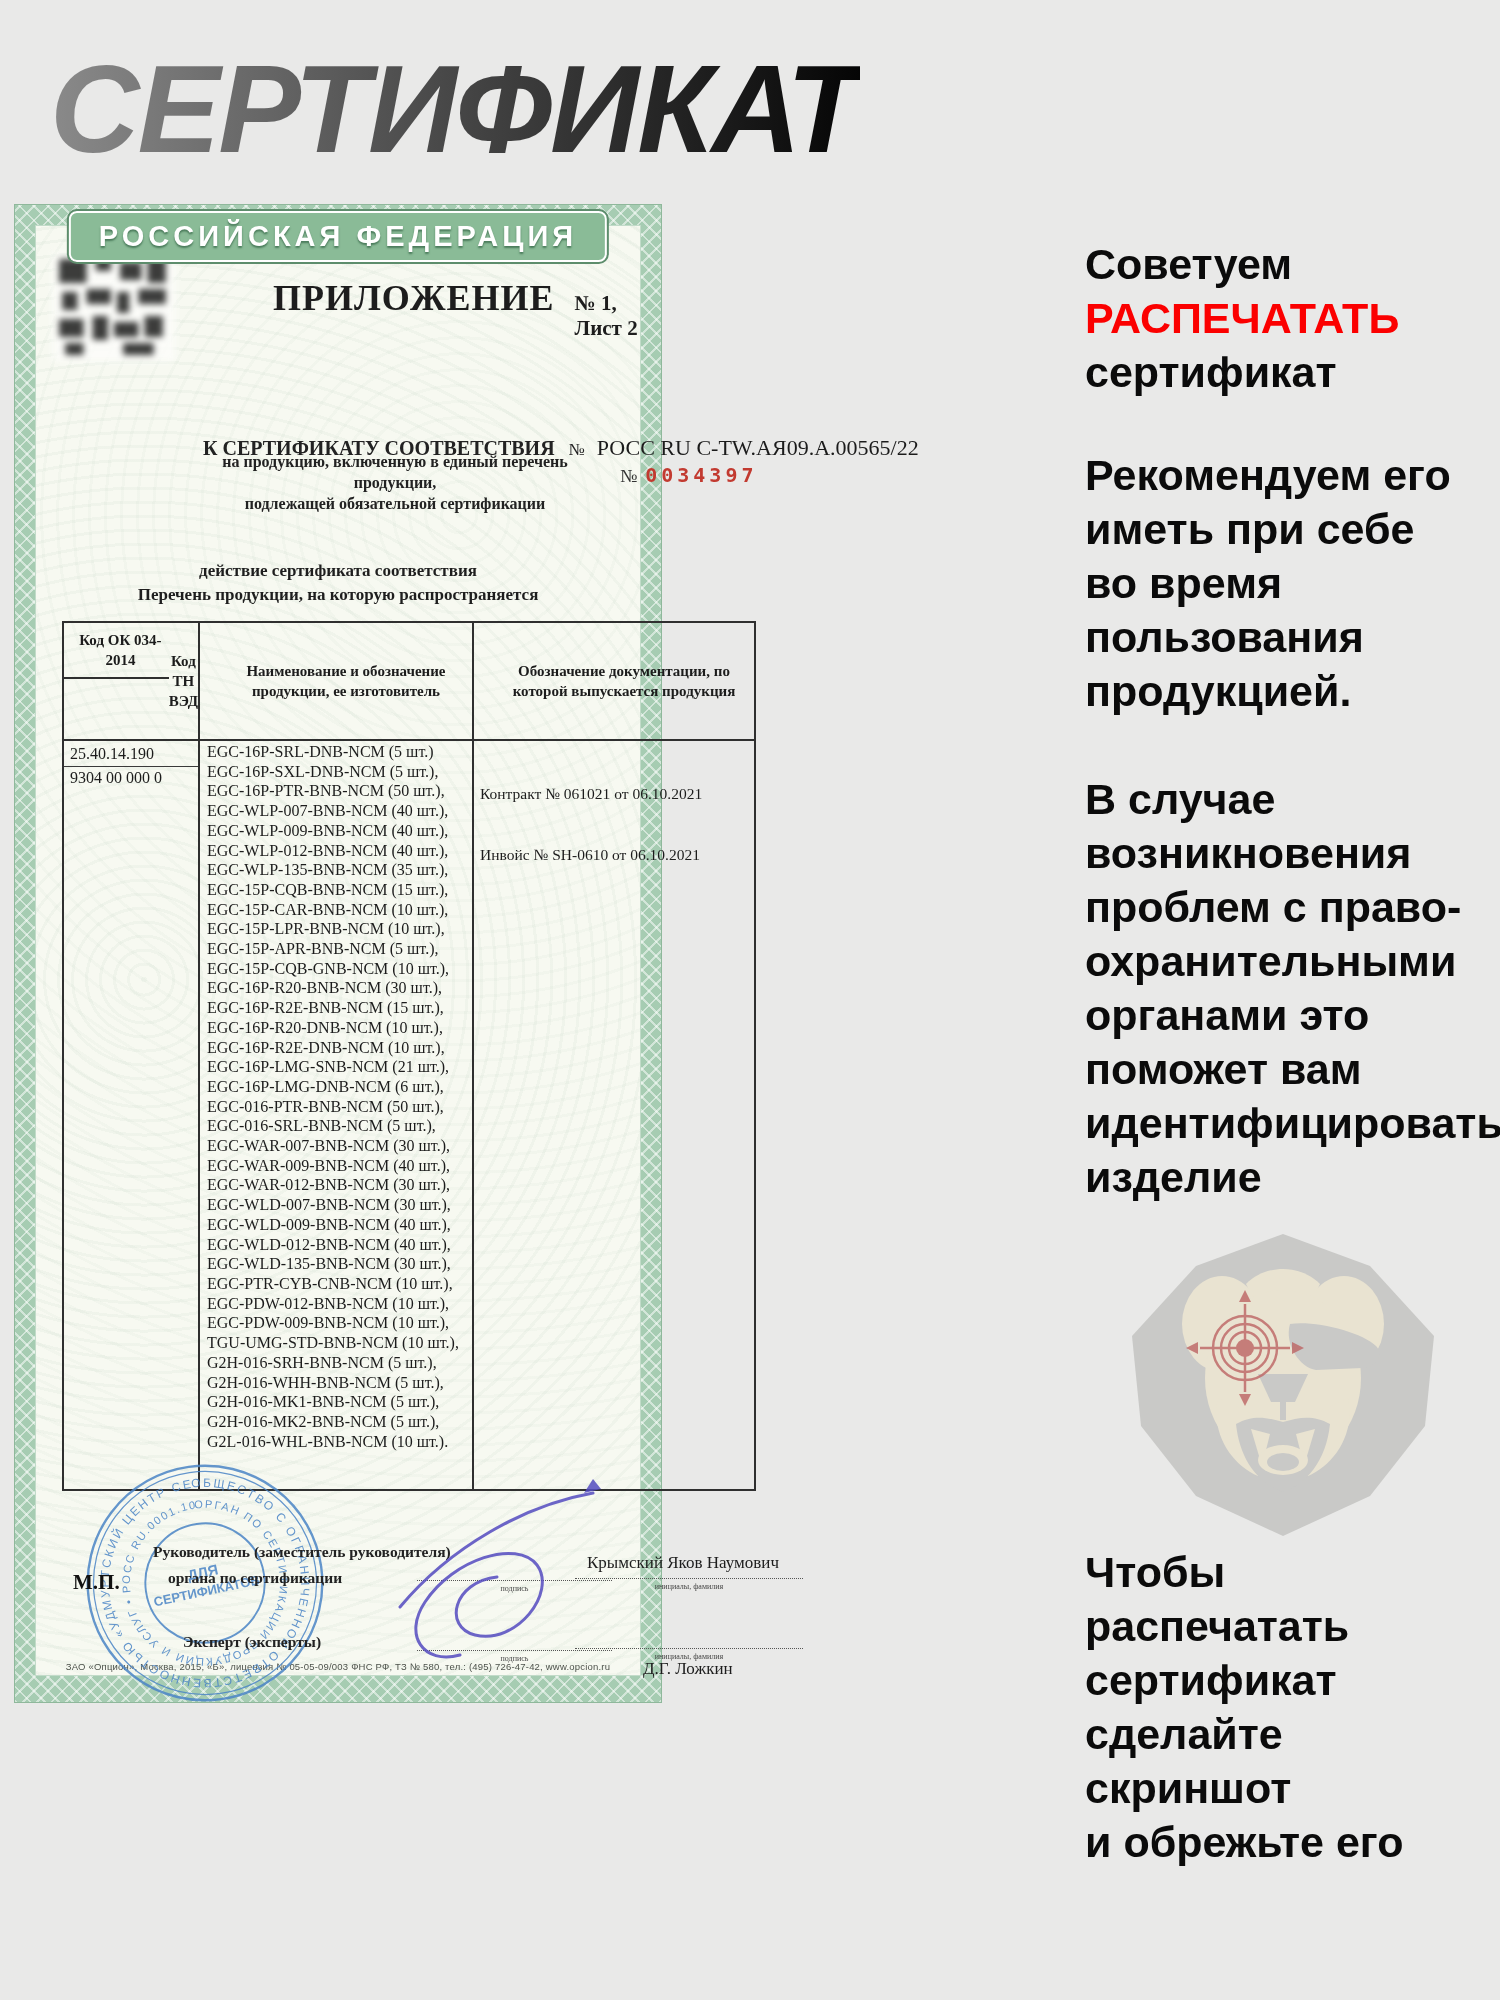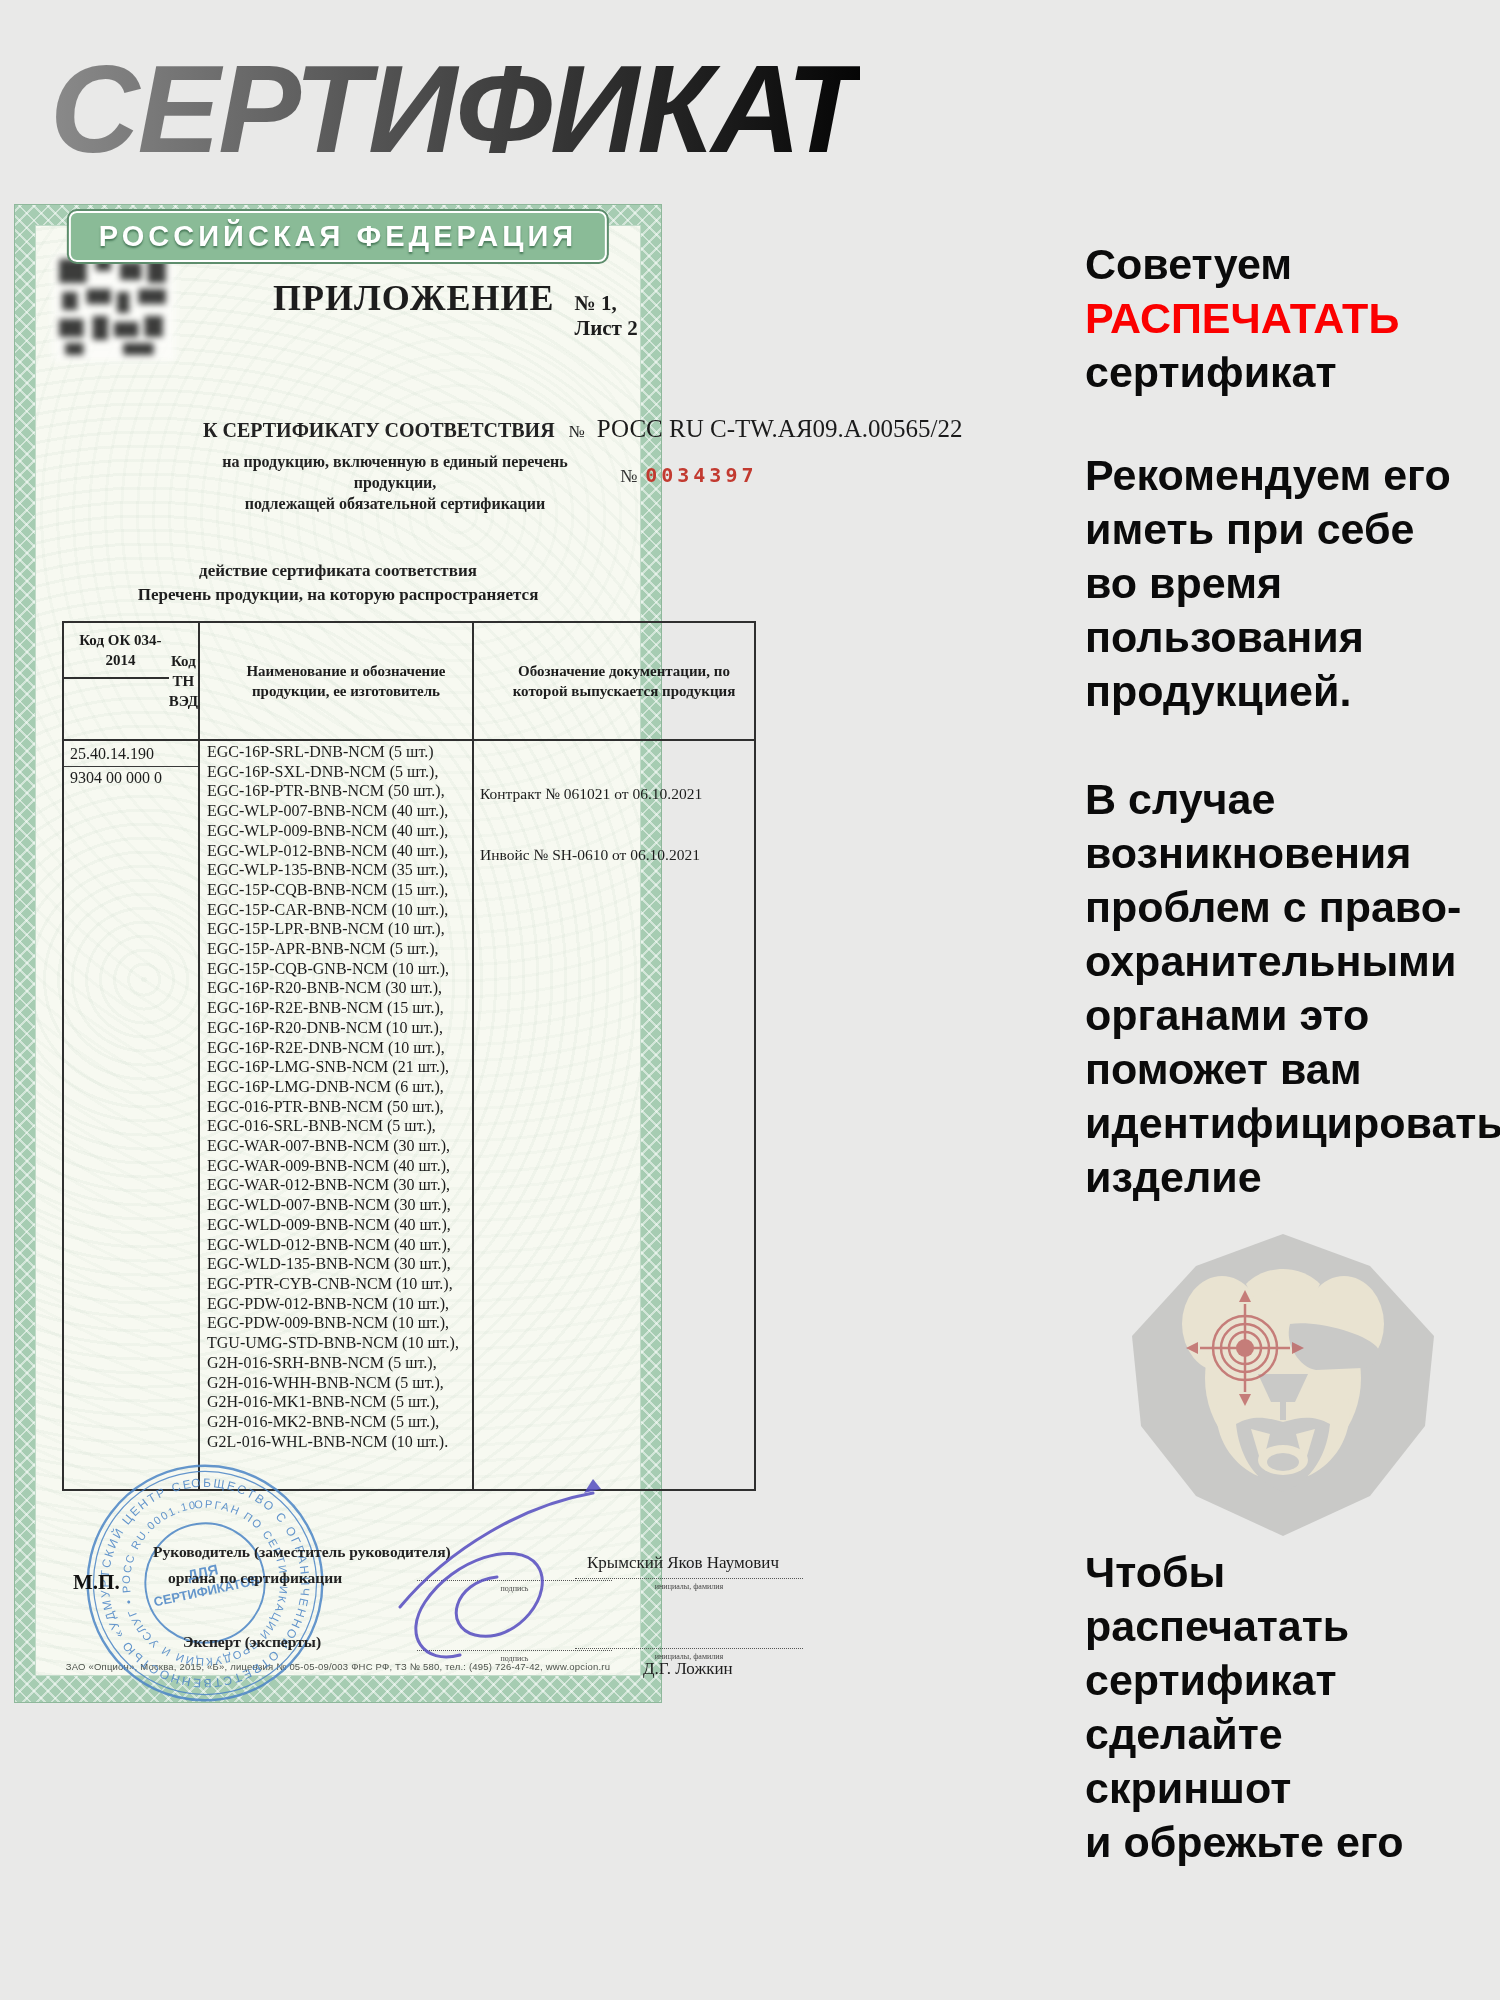--- a/index.html
+++ b/index.html
@@ -40,21 +40,21 @@
       background:#fdfdfb;filter:blur(3px);opacity:.85;}
   .qr svg{width:100%;height:100%;}
 
   .appendix-row{position:absolute;left:238px;top:52px;display:flex;align-items:baseline;}
   .appendix-title{font-family:"Liberation Serif",serif;font-weight:700;font-size:36px;letter-spacing:1px;color:#1d1d1d;}
   .appendix-meta{font-family:"Liberation Serif",serif;font-weight:700;font-size:21px;margin-left:20px;color:#1d1d1d;}
 
   .certno-row{position:absolute;left:168px;top:190px;display:flex;align-items:baseline;white-space:nowrap;}
   .certno-label{font-family:"Liberation Serif",serif;font-weight:700;font-size:20px;color:#222;}
   .certno-sign{font-family:"Liberation Serif",serif;font-size:17px;margin-left:14px;color:#222;}
-  .certno-value{font-family:"Liberation Serif",serif;font-size:25px;margin-left:12px;color:#1b1b1b;}
+  .certno-value{font-family:"Liberation Serif",serif;font-size:22px;margin-left:12px;color:#1b1b1b;margin-top:20px;}
 
   .clause{position:absolute;left:150px;top:226px;width:420px;text-align:center;
     font-family:"Liberation Serif",serif;font-weight:700;font-size:16px;line-height:21px;color:#222;}
   .blank-no{position:absolute;left:585px;top:238px;display:flex;align-items:baseline;}
   .blank-no-sign{font-family:"Liberation Serif",serif;font-size:18px;color:#333;}
   .blank-no-value{font-family:"DejaVu Sans Mono",monospace;font-size:20px;font-weight:700;
     letter-spacing:4px;color:#c23a30;margin-left:8px;}
 
   .list-title{position:absolute;left:0;top:334px;width:100%;text-align:center;
     font-family:"Liberation Serif",serif;font-weight:700;font-size:17px;line-height:24px;color:#1e1e1e;}

